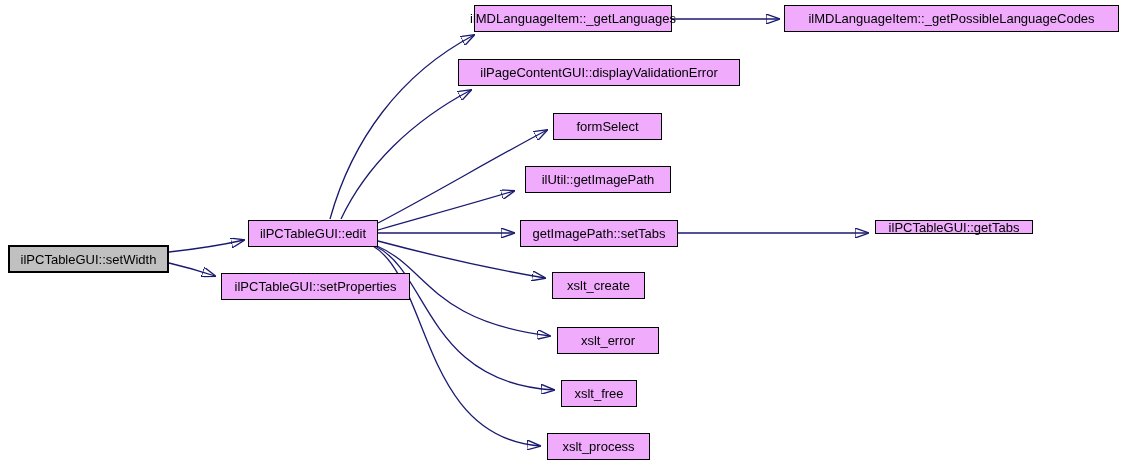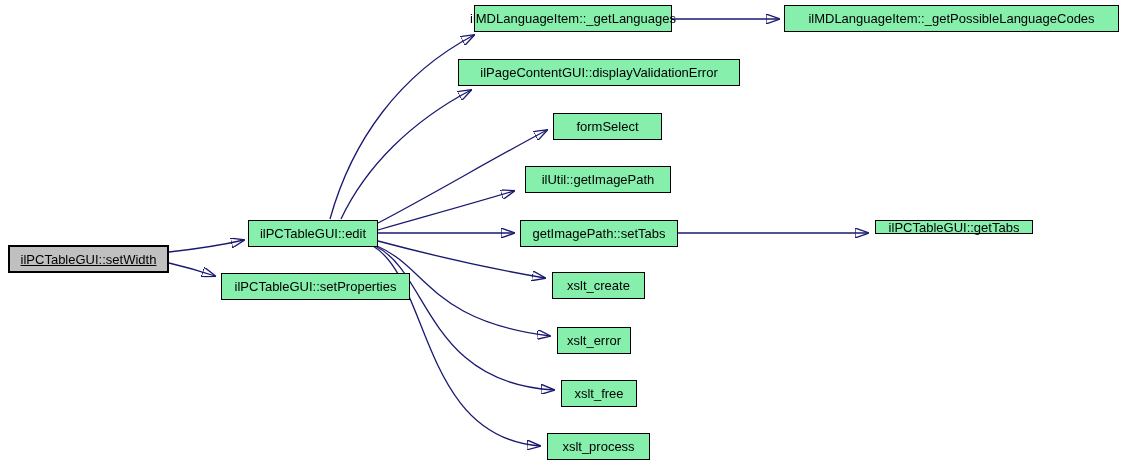--- a/index.html
+++ b/index.html
@@ -8,36 +8,35 @@
     width:1125px;height:467px;
     background:#ffffff;
     font-family:"Liberation Sans", sans-serif;
     overflow:hidden;
   }
   .edges{position:absolute;left:0;top:0;}
   .edges path{stroke:#191970;stroke-width:1.3;fill:none;}
   .node{
     position:absolute;
     box-sizing:border-box;
-    background:#86efac;
+    background:#f0abfc;
     border:1px solid #000000;
     color:#000000;
     font-size:13px;
     line-height:1;
     display:flex;
     align-items:center;
     justify-content:center;
     white-space:nowrap;
     cursor:pointer;
   }
   .node.highlight{
     background:#c0c0c0;
     border-width:2px;
     cursor:default;
-    text-decoration:underline;
   }
 </style>
 </head>
 <body>
 
 <div class="canvas">
 
   <svg class="edges" width="1125" height="467" aria-hidden="true">
     <defs>
       <marker id="arrow" viewBox="0 0 14 10" refX="13" refY="5" markerWidth="14" markerHeight="10" orient="auto" markerUnits="userSpaceOnUse">
@@ -74,19 +73,19 @@
   <div class="node" style="left:553px;top:113px;width:109px;height:27px">formSelect</div>
 
   <div class="node" style="left:525px;top:166px;width:146px;height:27px">ilUtil::getImagePath</div>
 
   <div class="node" style="left:520px;top:220px;width:158px;height:27px">getImagePath::setTabs</div>
 
   <div class="node" style="left:875px;top:220px;width:158px;height:14px">ilPCTableGUI::getTabs</div>
 
   <div class="node" style="left:552px;top:272px;width:93px;height:27px">xslt_create</div>
 
-  <div class="node" style="left:557px;top:327px;width:74px;height:27px">xslt_error</div>
+  <div class="node" style="left:557px;top:327px;width:102px;height:27px">xslt_error</div>
 
   <div class="node" style="left:561px;top:380px;width:76px;height:27px">xslt_free</div>
 
   <div class="node" style="left:547px;top:433px;width:103px;height:27px">xslt_process</div>
 
 </div>
 
 </body></html>

